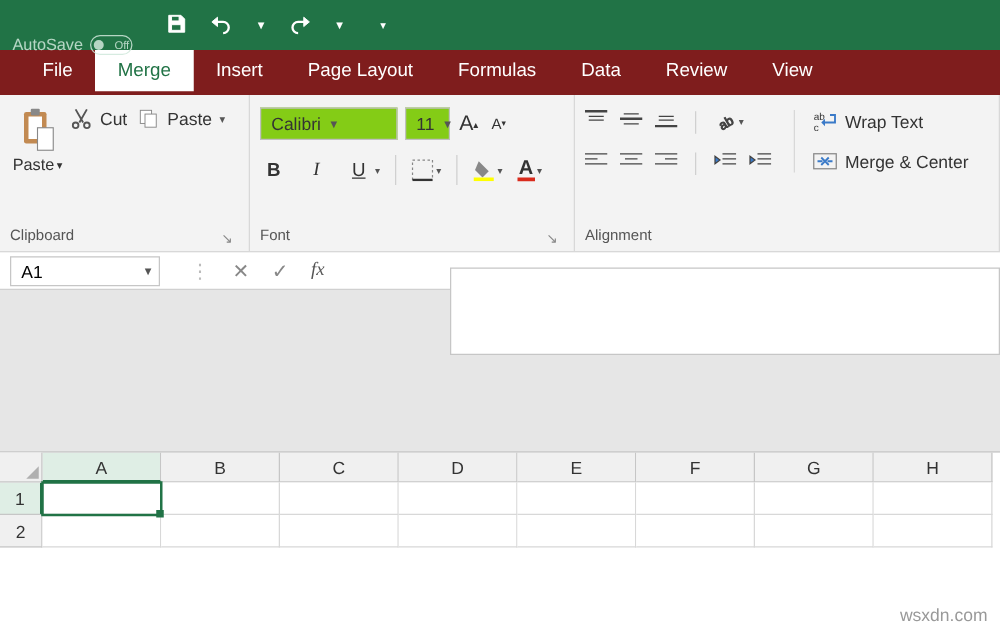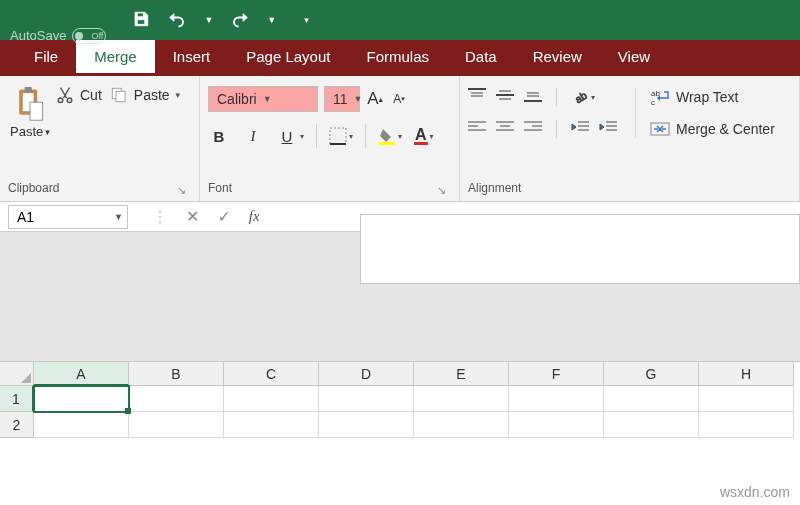--- a/index.html
+++ b/index.html
@@ -28,21 +28,21 @@
   
   .paste-big { display:flex; flex-direction:column; align-items:center; justify-content:center; width:44px; gap:2px; padding-top:6px;}
   .paste-big svg { width:30px; height:36px; }
   .paste-label { font-size:13px; color:#333; display:flex; align-items:center; gap:2px;}
   .clip-rows { display:flex; flex-direction:row; gap:8px; margin-left:4px; padding-top:6px;}
   .clip-row { display:flex; align-items:center; gap:6px; font-size:14px; color:#333; }
   .clip-row svg { width:18px; height:18px; }
 
   
   .font-top { display:flex; align-items:center; gap:6px; margin-bottom:12px; margin-top:6px;}
-  .combo { background:#fca5a5; border:1px solid #bfbfbf; height:26px; display:flex; align-items:center; padding:0 4px 0 8px; font-size:14px; color:#333;}
+  .combo { background:#84cc16; border:1px solid #bfbfbf; height:26px; display:flex; align-items:center; padding:0 4px 0 8px; font-size:14px; color:#333;}
   .combo .arrow { margin-left:6px; font-size:9px; color:#555;}
   .fn { width:110px; }
   .sz { width:36px; }
   .fsize-btn { width:18px; height:18px; display:flex; align-items:center; justify-content:center; font-size:14px; color:#333;}
   .font-bottom { display:flex; align-items:center; gap:12px; }
   .btn { width:22px; height:22px; display:flex; align-items:center; justify-content:center; font-size:15px; color:#333; }
   .sep { width:1px; height:24px; background:#d0d0d0;}
   .split { display:flex; align-items:center; }
   .split .arrow { font-size:8px; color:#555; margin-left:2px;}
 

